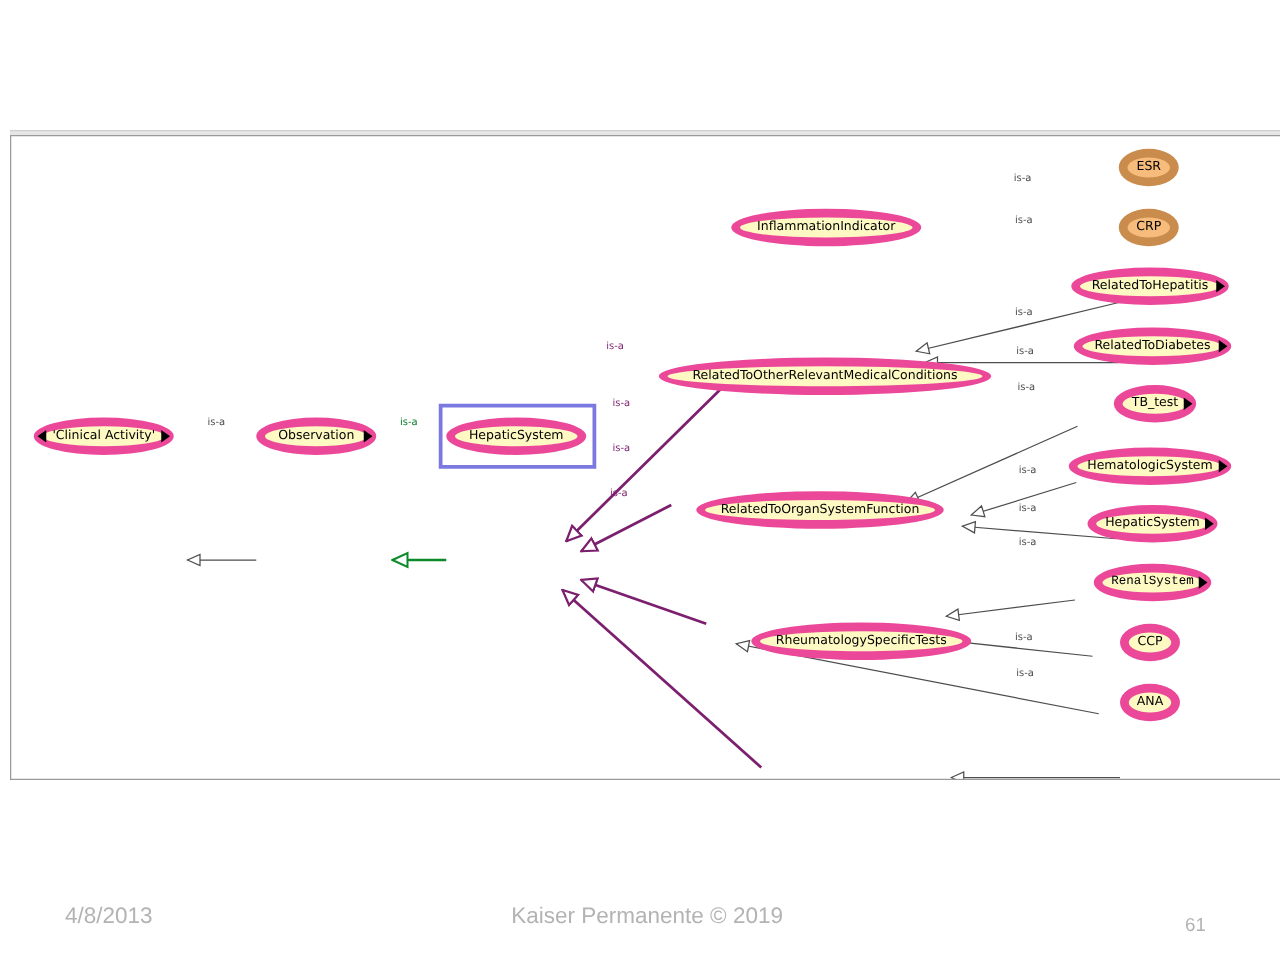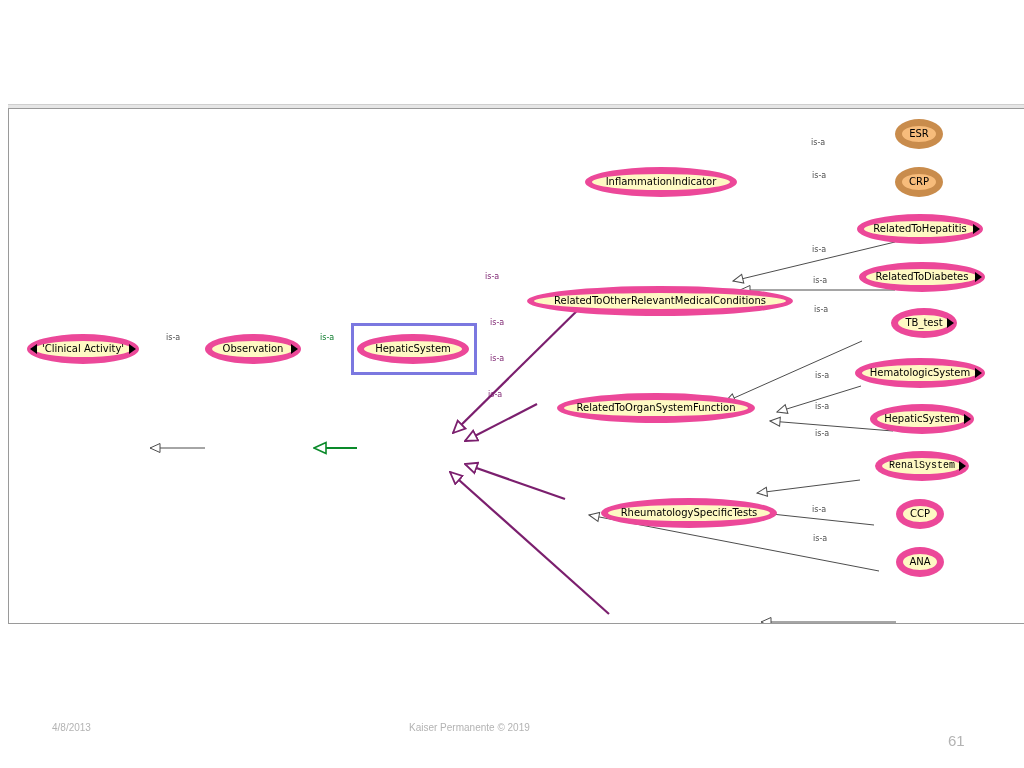--- a/index.html
+++ b/index.html
@@ -92,21 +92,21 @@
   }
   .edge-label.grey{color:#4d4d4d;}
   .edge-label.purple{color:#7b1f6e;}
   .edge-label.green{color:#0a7a2a;}
 
   
   .footer-text{
     position:absolute;
     font-family:"Liberation Sans", sans-serif;
     color:#b3b3b3;
-    font-size:10px;
+    font-size:18px;
     white-space:nowrap;
   }
   #f-date{left:52px;top:722px;}
   #f-copy{left:409px;top:722px;}
   #f-page{left:948px;top:732px;font-size:15px;}
 </style>
 </head>
 <body>
 
 <div id="slide">

